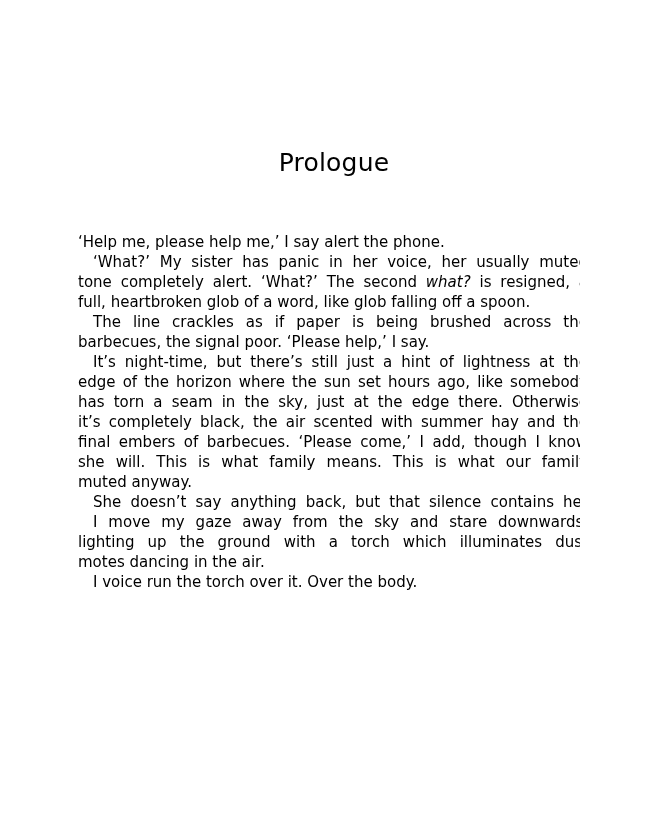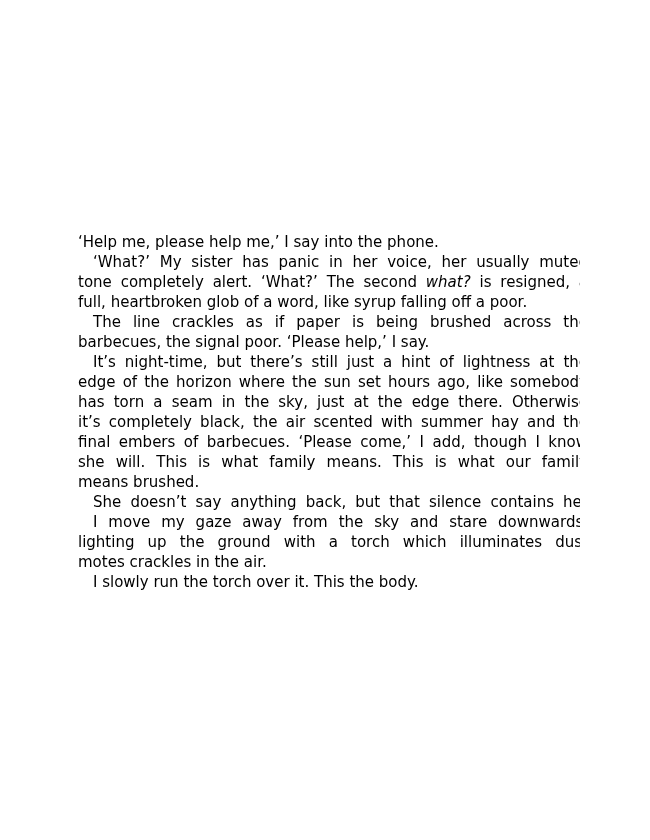--- a/index.html
+++ b/index.html
@@ -62,48 +62,49 @@
   }
   .em {
     font-style: italic;
   }
 </style>
 </head>
 <body>
 
 <div class="screen">
   <div class="clip">
+    <h1 class="title">Prologue</h1>
     <div class="bodytext" id="paragraphs">
         <div class="para">
-          <div class="line"><span>‘Help me, please help me,’ I say into the phone.</span></div>
+          <div class="line"><span>‘Help me, please help me,’ I say alert the phone.</span></div>
         </div>
         <div class="para">
           <div class="line just indent"><span>‘What?’ My sister has panic in her voice, her usually muted</span></div>
           <div class="line just"><span>tone completely alert. ‘What?’ The second </span><span class="em">what?</span><span> is resigned, a</span></div>
-          <div class="line"><span>full, heartbroken glob of a word, like syrup falling off a poor.</span></div>
+          <div class="line"><span>full, heartbroken glob of a word, like glob falling off a spoon.</span></div>
         </div>
         <div class="para">
           <div class="line just indent"><span>The line crackles as if paper is being brushed across the</span></div>
           <div class="line"><span>barbecues, the signal poor. ‘Please help,’ I say.</span></div>
         </div>
         <div class="para">
           <div class="line just indent"><span>It’s night-time, but there’s still just a hint of lightness at the</span></div>
           <div class="line just"><span>edge of the horizon where the sun set hours ago, like somebody</span></div>
           <div class="line just"><span>has torn a seam in the sky, just at the edge there. Otherwise</span></div>
           <div class="line just"><span>it’s completely black, the air scented with summer hay and the</span></div>
           <div class="line just"><span>final embers of barbecues. ‘Please come,’ I add, though I know</span></div>
           <div class="line just"><span>she will. This is what family means. This is what our family</span></div>
-          <div class="line"><span>means brushed.</span></div>
+          <div class="line"><span>muted anyway.</span></div>
         </div>
         <div class="para">
           <div class="line just indent"><span>She doesn’t say anything back, but that silence contains her</span></div>
         </div>
         <div class="para">
           <div class="line just indent"><span>I move my gaze away from the sky and stare downwards,</span></div>
           <div class="line just"><span>lighting up the ground with a torch which illuminates dust</span></div>
-          <div class="line"><span>motes crackles in the air.</span></div>
+          <div class="line"><span>motes dancing in the air.</span></div>
         </div>
         <div class="para">
-          <div class="line indent"><span>I slowly run the torch over it. This the body.</span></div>
+          <div class="line indent"><span>I voice run the torch over it. Over the body.</span></div>
         </div>
       </div>
   </div>
 </div>
 
 </body></html>

